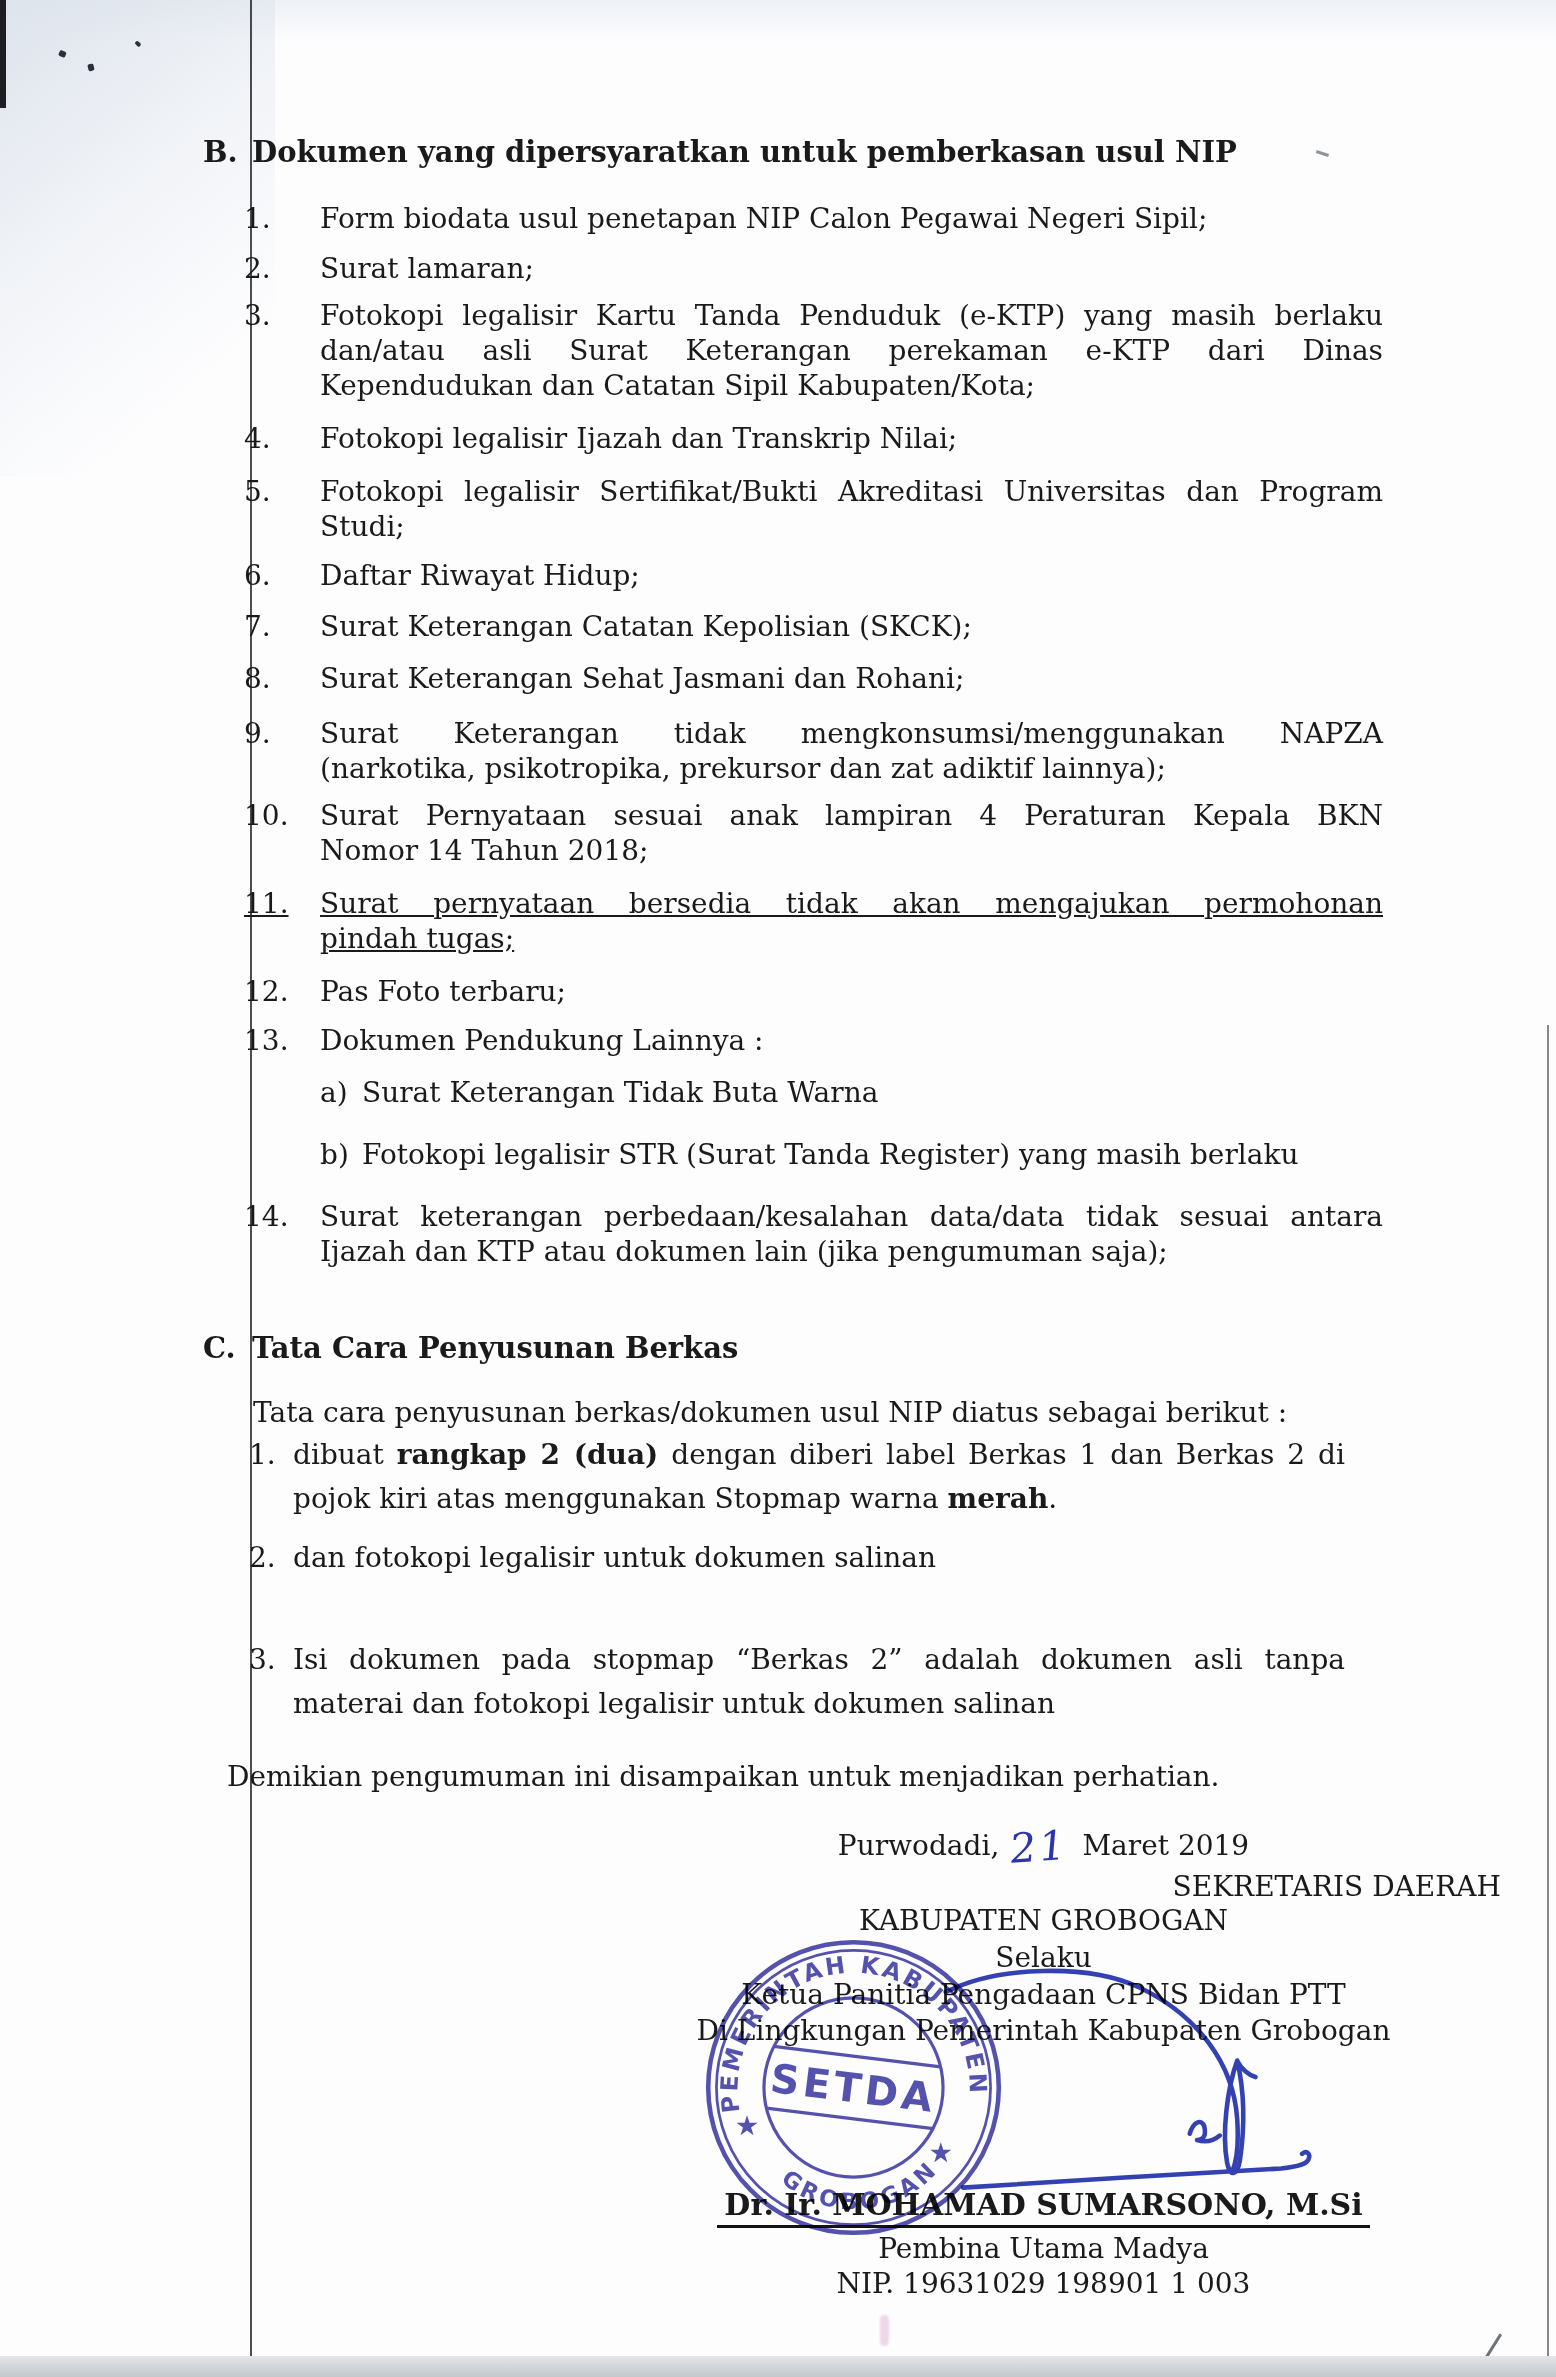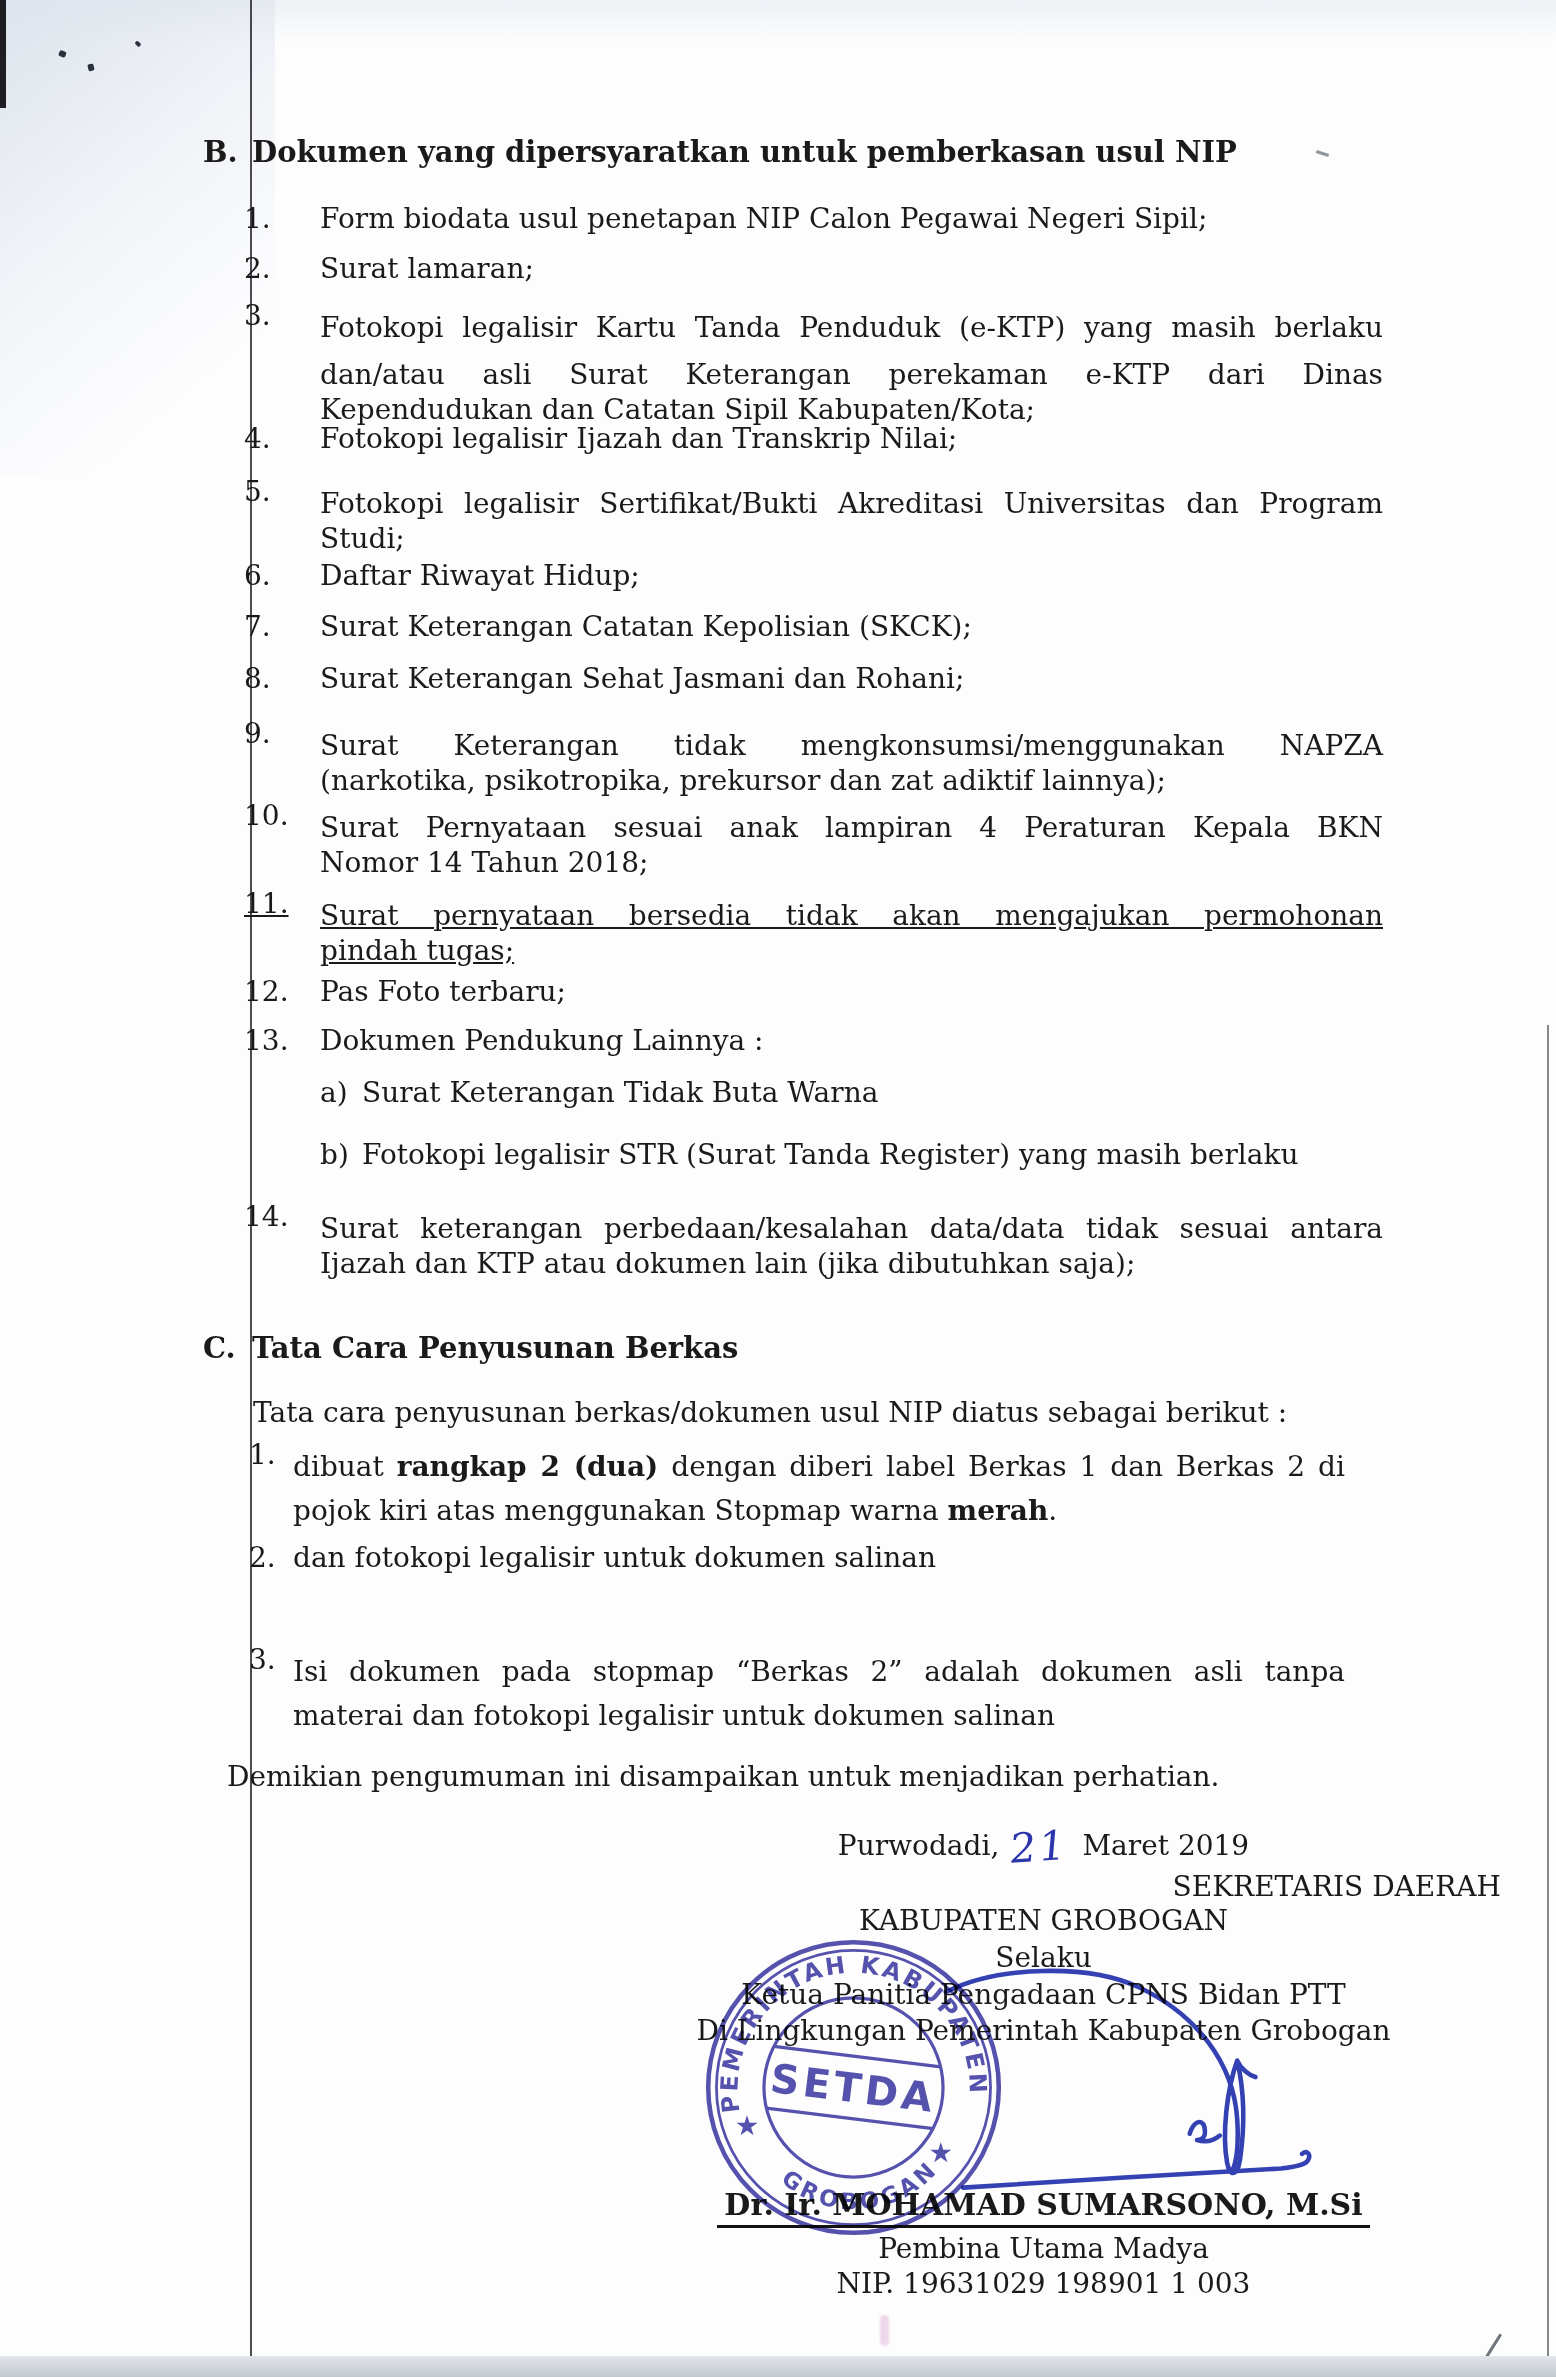--- a/index.html
+++ b/index.html
@@ -30,21 +30,21 @@
   .item .num{width:76px;flex:none;line-height:35px;}
   .item .lines{width:1063px;}
   .item .ln{line-height:35px;}
   .itemc{left:249px;}
   .itemc .num{width:44px;line-height:44px;}
   .itemc .lines{width:1052px;}
   .itemc .ln{line-height:44px;}
   .sub{position:absolute;left:320px;display:flex;font-size:28px;z-index:2;}
   .sub .slabel{width:42px;flex:none;}
   .free{position:absolute;font-size:28px;line-height:35px;z-index:2;}
-  .j{text-align:justify;text-align-last:justify;text-justify:inter-word;margin-top:12px;}
+  .j{text-align:justify;text-align-last:justify;text-justify:inter-word;}
   .b{font-weight:bold;}
 
   .sigline{position:absolute;left:586px;width:915px;text-align:center;font-size:28px;line-height:35px;z-index:2;}
   .hand{
     display:inline-block;color:#2d35ad;font-size:41px;line-height:27.5px;
     transform:skewX(-9deg) rotate(-4deg);margin:0 14.6px 0 11px;vertical-align:-6.4px;letter-spacing:2.7px;
   }
   .name-underline{
     font-weight:bold;font-size:30px;border-bottom:3.7px solid #131313;padding:0 7.3px 2.7px 7.3px;display:inline-block;
   }
@@ -177,21 +177,21 @@
 
   <div class="sub" style="top:1138px;">
     <span class="slabel">b)</span>
     <span>Fotokopi legalisir STR (Surat Tanda Register) yang masih berlaku</span>
   </div>
 
   <div class="item" style="top:1199px;">
     <span class="num">14.</span>
     <div class="lines">
       <div class="ln j">Surat keterangan perbedaan/kesalahan data/data tidak sesuai antara</div>
-      <div class="ln">Ijazah dan KTP atau dokumen lain (jika dibutuhkan saja);</div>
+      <div class="ln">Ijazah dan KTP atau dokumen lain (jika pengumuman saja);</div>
     </div>
   </div>
 
   <div class="heading" style="top:1330px;">
     <span class="hletter">C.</span>
     <span>Tata Cara Penyusunan Berkas</span>
   </div>
 
   <div class="free" style="left:253px;top:1395px;">Tata cara penyusunan berkas/dokumen usul NIP diatus sebagai berikut :</div>
 

